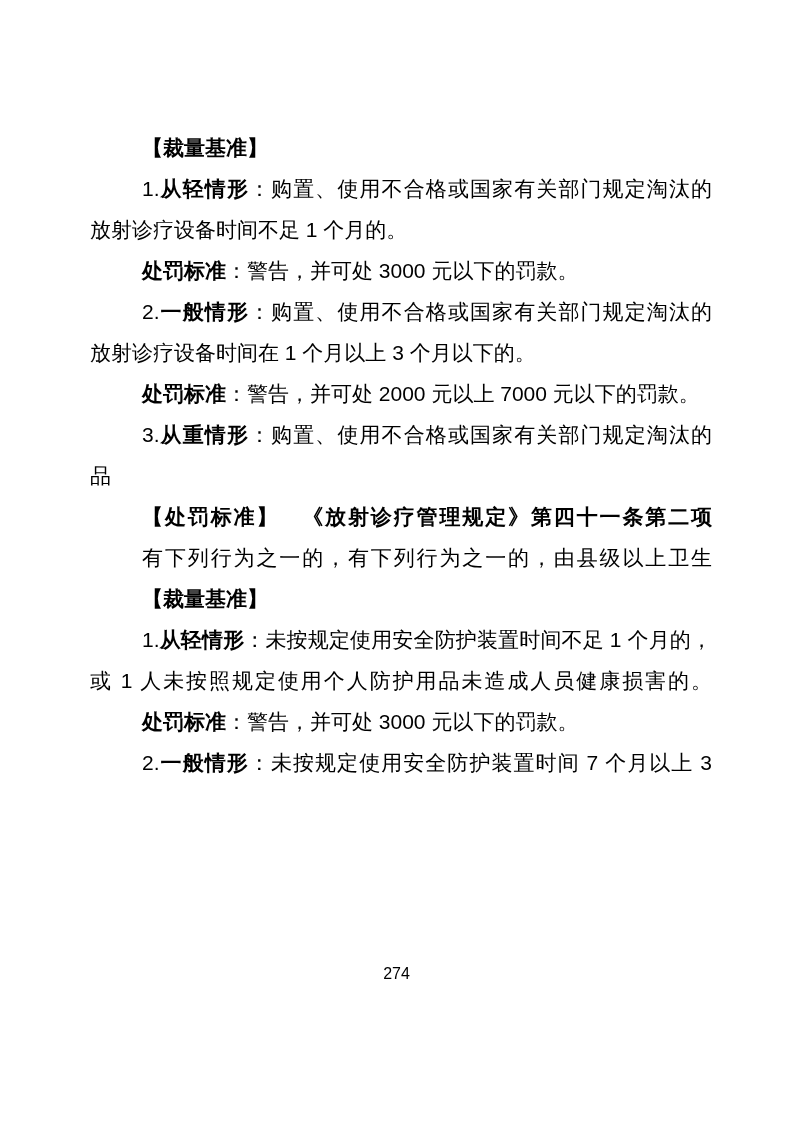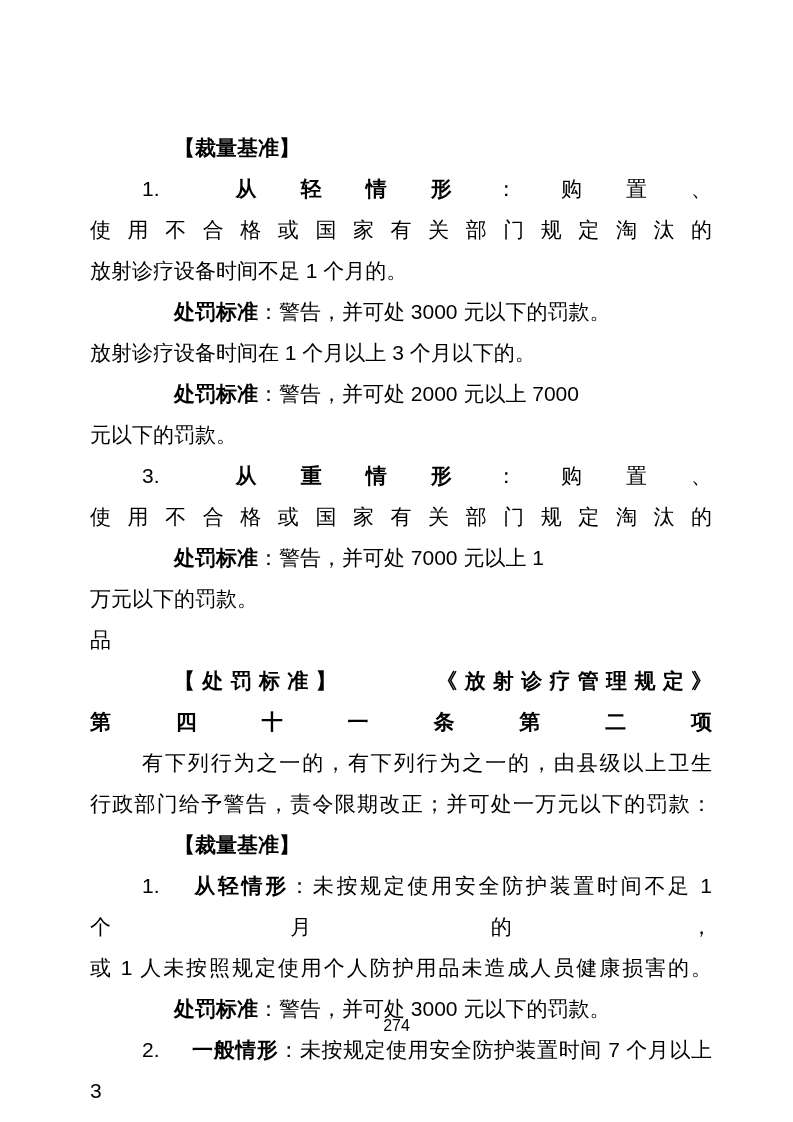--- a/index.html
+++ b/index.html
@@ -29,49 +29,47 @@
   .line.indent {
     text-indent: 52px;
   }
   .line.justify {
     text-align: justify;
     text-align-last: justify;
     text-justify: inter-character;
   }
   .bold {
     font-weight: 700;
-    margin-left: 32px;
   }
   .footer {
     position: absolute;
-    top: 1016px;
+    top: 964px;
     left: 0;
     width: 100%;
     text-align: center;
     font-size: 16px;
     line-height: 20px;
   }
 </style>
 </head>
 <body>
 
 <div class="page">
   <div class="content" id="content">
       <div class="line indent"><span class="bold">【裁量基准】</span></div>
       <div class="line indent justify"><span>1.</span><span class="bold">从轻情形</span><span>：购置、使用不合格或国家有关部门规定淘汰的</span></div>
       <div class="line"><span>放射诊疗设备时间不足 1 个月的。</span></div>
       <div class="line indent"><span class="bold">处罚标准</span><span>：警告，并可处 3000 元以下的罚款。</span></div>
+      <div class="line indent justify"><span>2.</span><span class="bold">一般情形</span><span>：购置、使用不合格或国家有关部门规定淘汰的</span></div>
       <div class="line"><span>放射诊疗设备时间在 1 个月以上 3 个月以下的。</span></div>
       <div class="line indent"><span class="bold">处罚标准</span><span>：警告，并可处 2000 元以上 7000 元以下的罚款。</span></div>
       <div class="line indent justify"><span>3.</span><span class="bold">从重情形</span><span>：购置、使用不合格或国家有关部门规定淘汰的</span></div>
-      <div class="line indent"><span class="bold">处罚标准</span><span>：警告，并可处 7000 元以上 1 万元以下的罚款。</span></div>
       <div class="line"><span>品</span></div>
       <div class="line indent justify"><span class="bold">【处罚标准】</span><span class="bold">　</span><span class="bold">《放射诊疗管理规定》第四十一条第二项</span></div>
       <div class="line indent justify"><span>有下列行为之一的，有下列行为之一的，由县级以上卫生</span></div>
-      <div class="line justify"><span>行政部门给予警告，责令限期改正；并可处一万元以下的罚款：</span></div>
       <div class="line indent"><span class="bold">【裁量基准】</span></div>
       <div class="line indent justify"><span>1.</span><span class="bold">从轻情形</span><span>：未按规定使用安全防护装置时间不足 1 个月的，</span></div>
       <div class="line justify"><span>或 1 人未按照规定使用个人防护用品未造成人员健康损害的。</span></div>
       <div class="line indent"><span class="bold">处罚标准</span><span>：警告，并可处 3000 元以下的罚款。</span></div>
       <div class="line indent justify"><span>2.</span><span class="bold">一般情形</span><span>：未按规定使用安全防护装置时间 7 个月以上 3</span></div>
     </div>
   <div class="footer">274</div>
 </div>
 
 </body></html>

